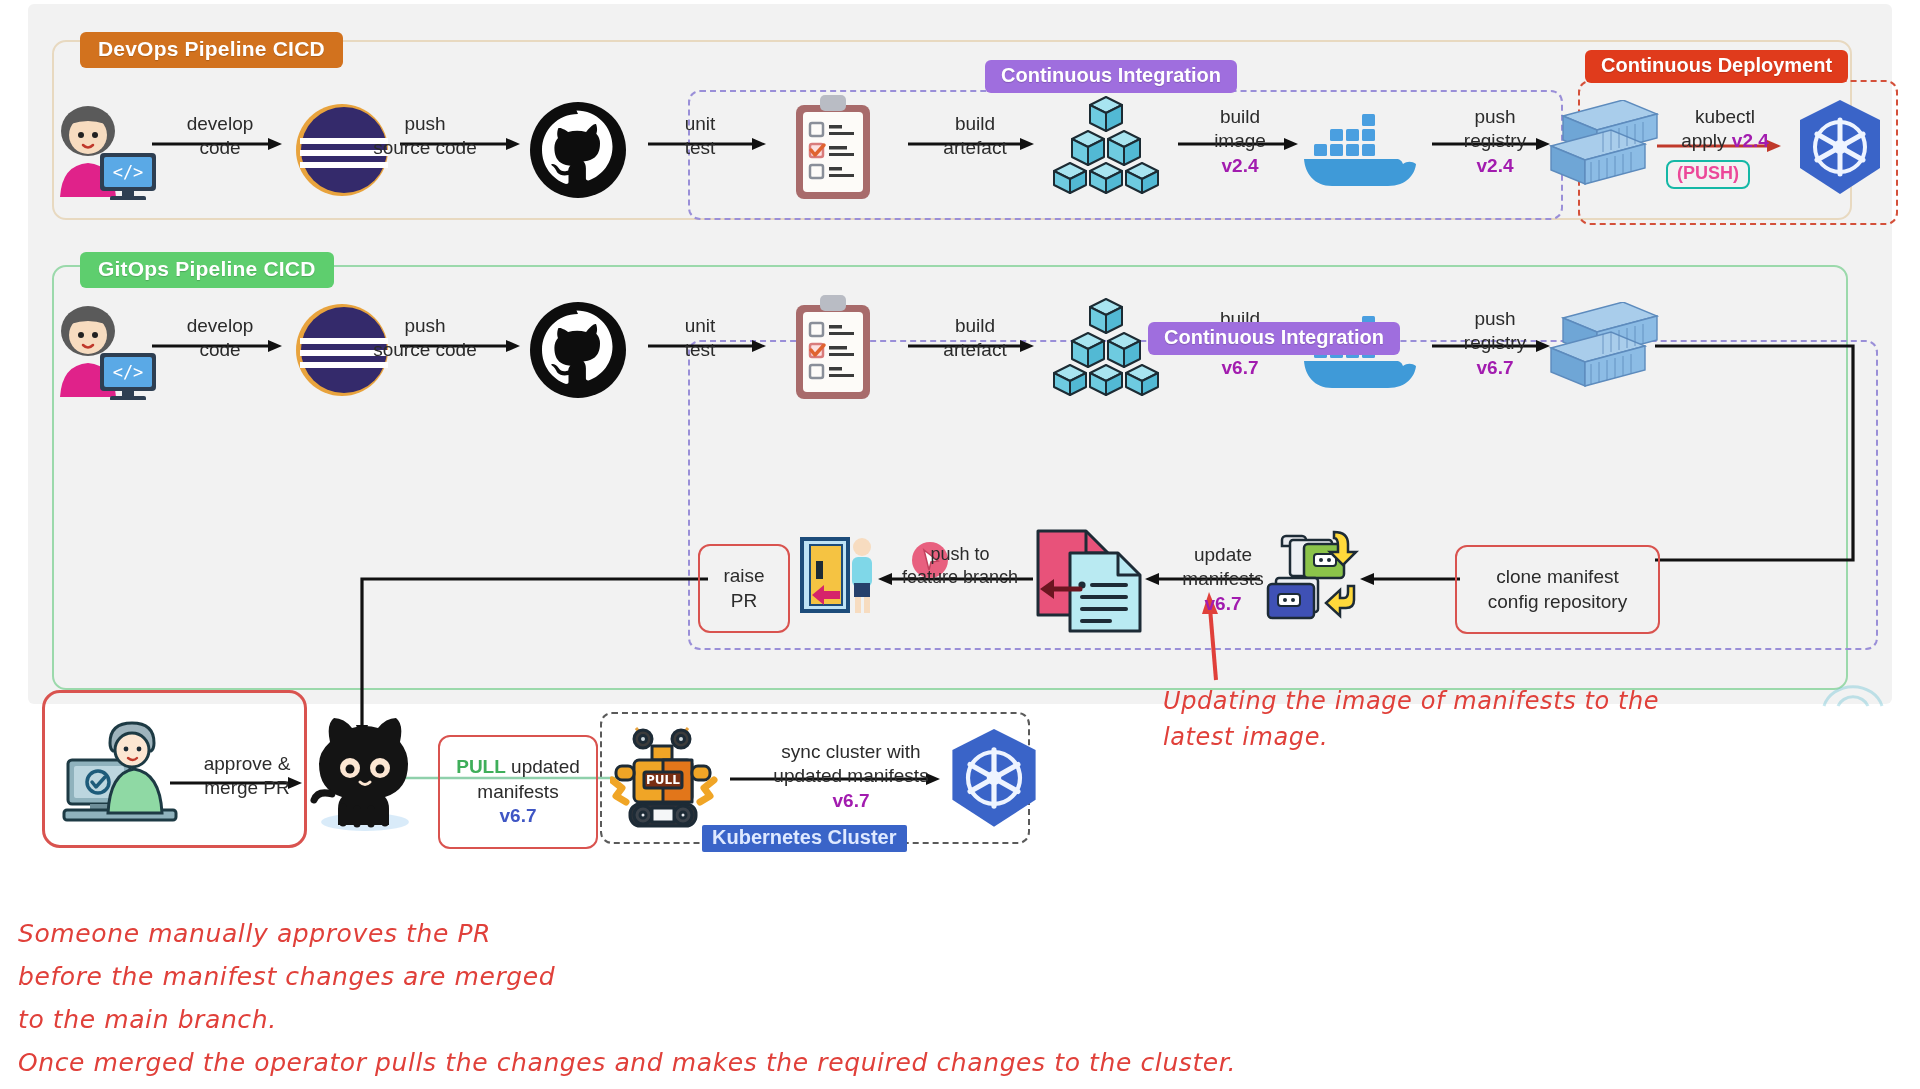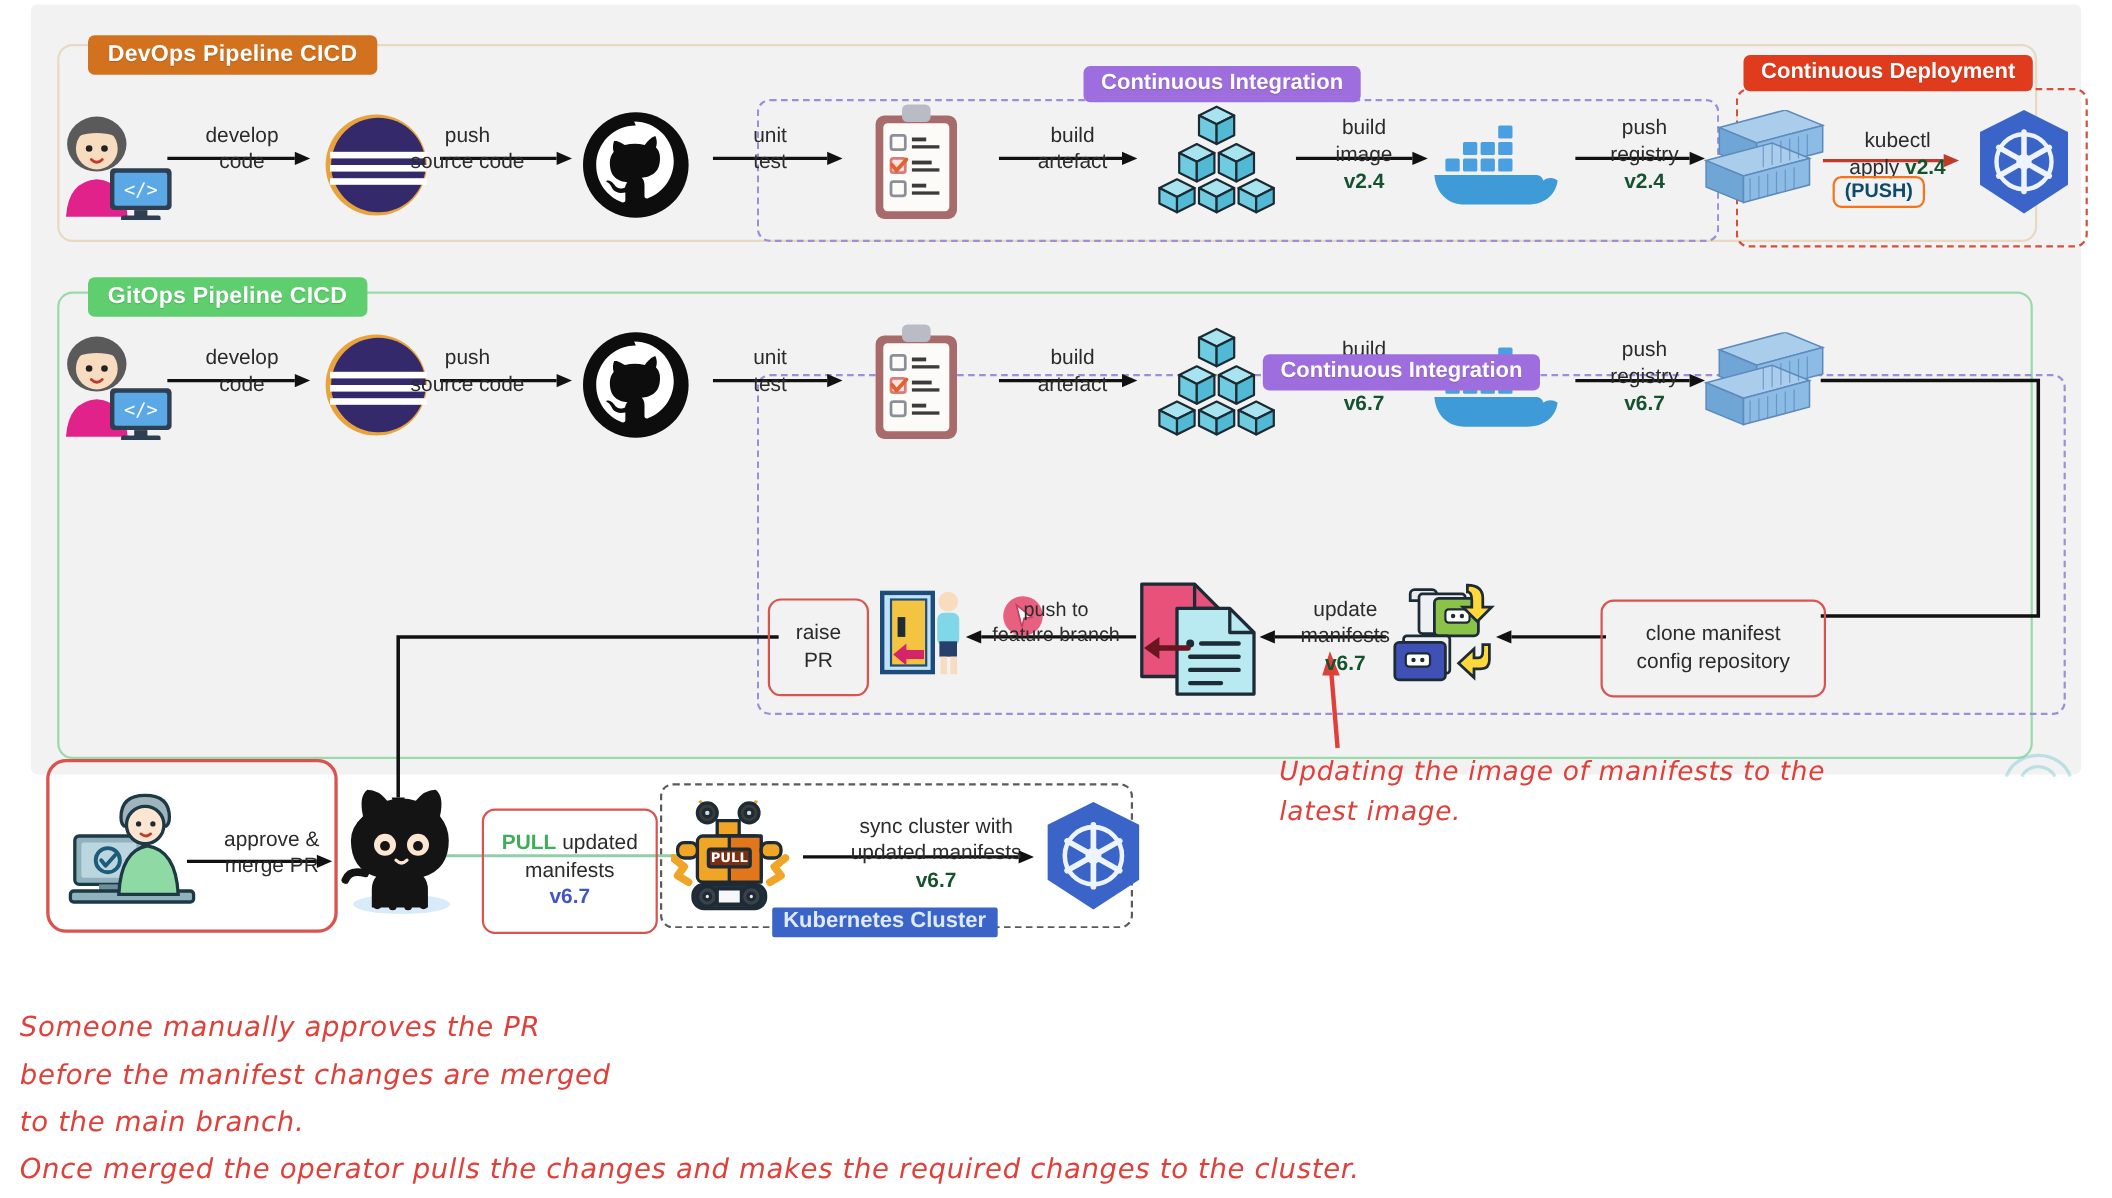--- a/index.html
+++ b/index.html
@@ -108,21 +108,21 @@
   
   .alabel {
     position: absolute;
     font-size: 19px;
     color: #2b2b2b;
     text-align: center;
     line-height: 1.28;
     white-space: nowrap;
     z-index: 5;
   }
-  .alabel .ver { color: #14532d; font-weight: 700; display:block; }
+  .alabel .ver { color: #a21caf; font-weight: 700; display:block; }
   .alabel.small { font-size: 18px; }
 
   
   .arrow { position: absolute; z-index: 3; }
 
   
   .rbox {
     position: absolute;
     border: 2.5px solid #d9534f;
     border-radius: 12px;
@@ -133,23 +133,23 @@
     line-height: 1.3;
     padding: 18px 12px;
     z-index: 6;
     white-space: nowrap;
   }
   .rbox .ver { color:#3f56c4; font-weight:700; display:block; }
   .rbox .pull { color:#3fae5a; font-weight:700; }
 
   .push-pill {
     position: absolute;
-    border: 2px solid #f97316;
+    border: 2px solid #14b8a6;
     border-radius: 8px;
-    color: #0c4a6e;
+    color: #ec4899;
     font-weight: 700;
     font-size: 18px;
     padding: 1px 9px 3px 9px;
     z-index: 6;
     white-space: nowrap;
   }
 
   
   .handwrite {
     position: absolute;
@@ -351,21 +351,21 @@
         <line x1="98" y1="22" x2="98" y2="42"></line>
       <line x1="46" y1="62" x2="46" y2="82"></line>
         <line x1="54" y1="60" x2="54" y2="80"></line>
       <line x1="62" y1="58" x2="62" y2="78"></line>
         <line x1="70" y1="56" x2="70" y2="76"></line>
       <line x1="78" y1="54" x2="78" y2="74"></line>
         <line x1="86" y1="52" x2="86" y2="72"></line>
     </g>
   </svg>
 
-  <div class="alabel" style="left:1655px; top:105px; width:140px;margin-top:12px;">
+  <div class="alabel" style="left:1655px; top:105px; width:140px;">
     <span>kubectl</span><br>
     <span>apply</span>
     <span class="ver" style="display:inline">v2.4</span>
   </div>
   <svg class="arrow" style="left:1657px; top:139px;" width="124" height="14">
     <line x1="0" y1="7" x2="110" y2="7" stroke="#c0392b" stroke-width="3"></line>
     <polygon points="110,1 124,7 110,13" fill="#c0392b"></polygon>
   </svg>
   <div class="push-pill" style="left:1666px; top:160px;">(PUSH)</div>
 

